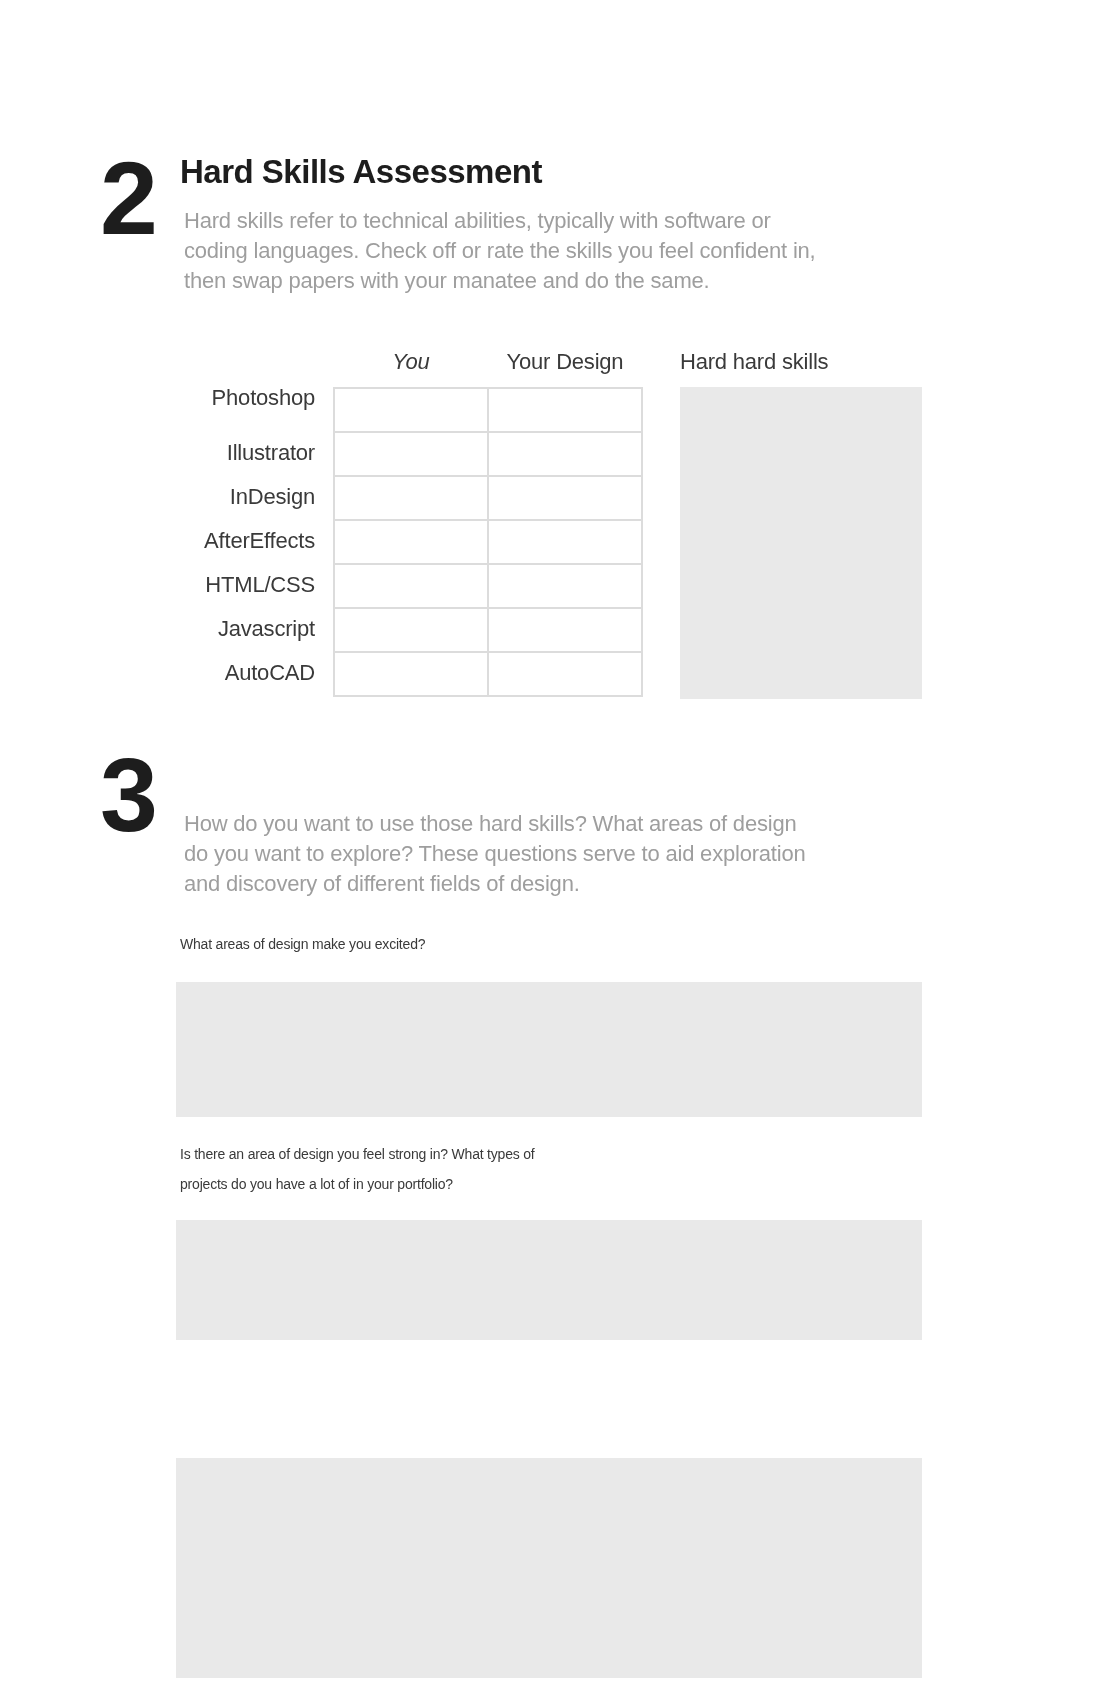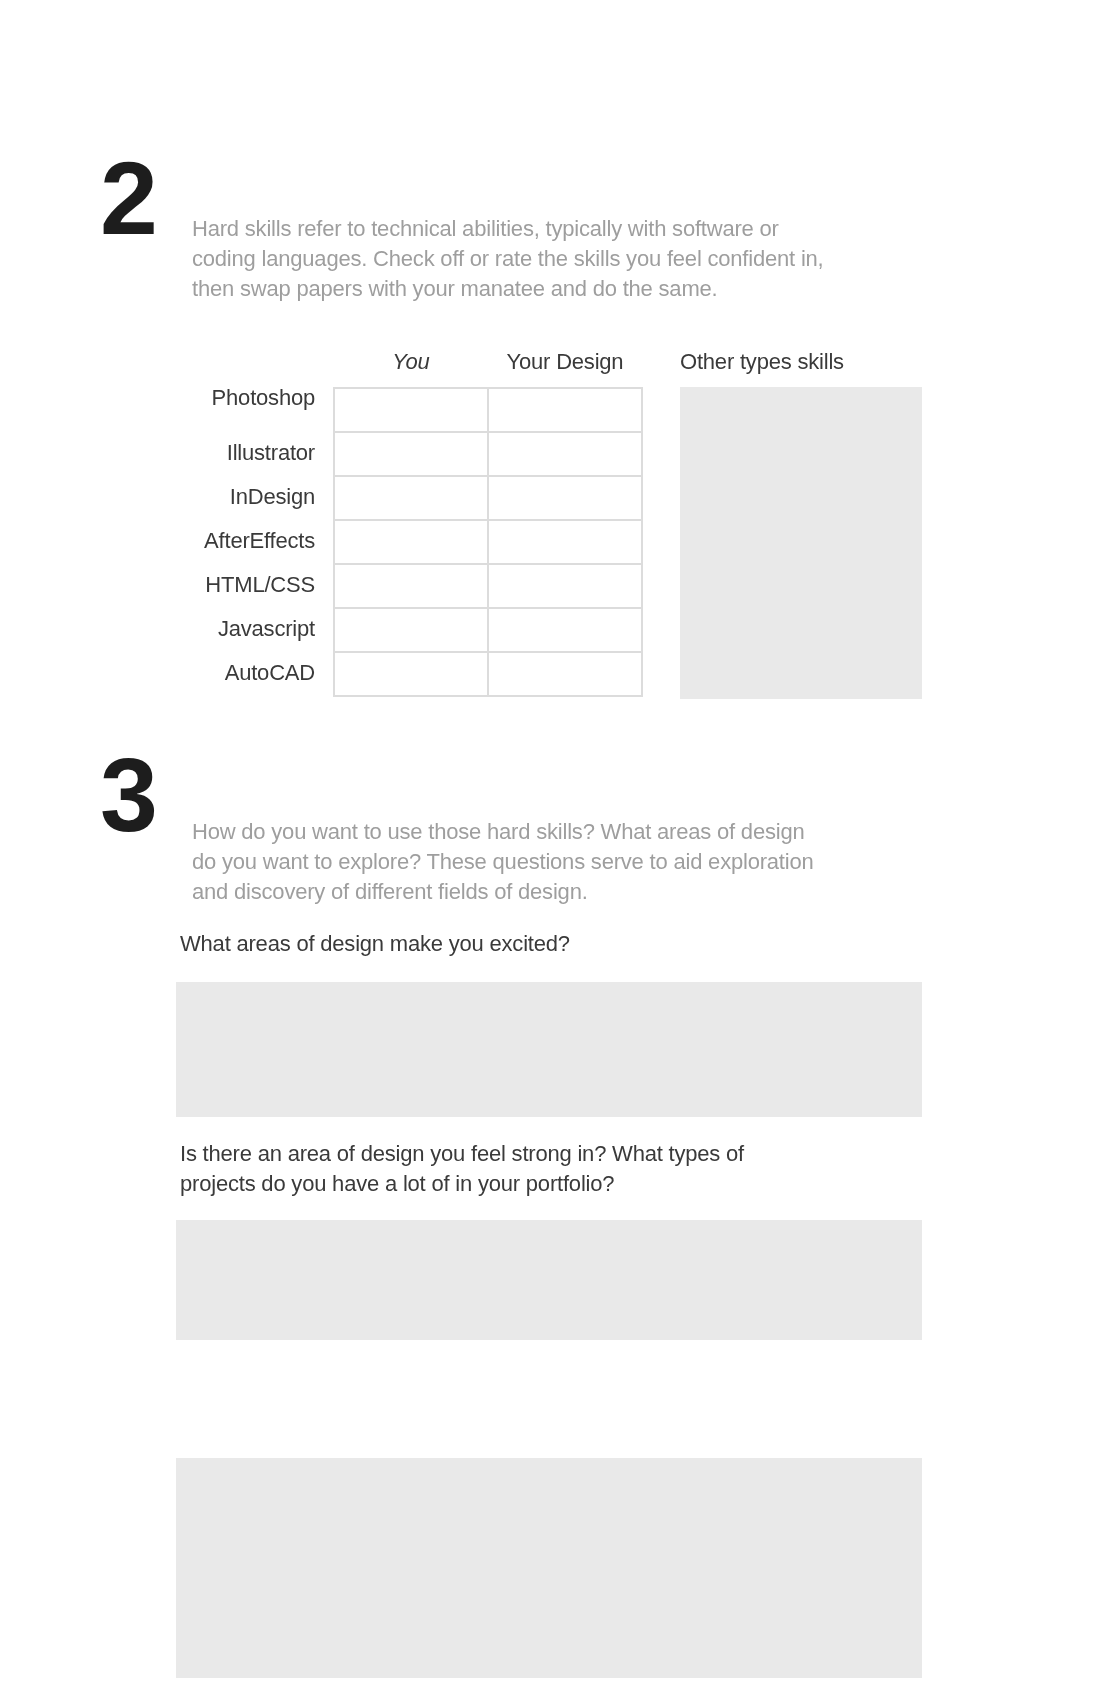--- a/index.html
+++ b/index.html
@@ -26,21 +26,21 @@
     margin: 0;
     font-size: 33px;
     font-weight: bold;
     color: #1d1d1d;
     letter-spacing: -0.5px;
     line-height: 1;
   }
   .sec-desc {
     position: absolute;
     left: 180px;
-    margin: 12px;
+    margin: 4px;
     font-size: 22px;
     line-height: 30px;
     color: #9e9e9e;
     white-space: pre-line;
     letter-spacing: -0.2px;
   }
   .col-header {
     position: absolute;
     font-size: 22px;
     color: #3a3a3a;
@@ -71,40 +71,41 @@
   }
   .skill-cell { background: #ffffff; }
   .gray-box {
     position: absolute;
     background: #e9e9e9;
   }
   .question {
     position: absolute;
     left: 180px;
     margin: 0;
-    font-size: 22px;
+    font-size: 14px;
     line-height: 30px;
     color: #3a3a3a;
     white-space: pre-line;
     letter-spacing: -0.2px;
   }
 </style>
 </head>
 <body>
 
 <div class="page">
 
   <div class="sec-num" style="top:146px;">2</div>
+  <h1 class="sec-title" style="top:155px;">Hard Skills Assessment</h1>
   <p class="sec-desc" style="top:202px; width:720px;">Hard skills refer to technical abilities, typically with software or
 coding languages. Check off or rate the skills you feel confident in,
 then swap papers with your manatee and do the same.</p>
 
   <div class="col-header centered" style="left:335px; top:349px; width:152px;font-style:italic;">You</div>
   <div class="col-header centered" style="left:489px; top:349px; width:152px;">Your Design</div>
-  <div class="col-header" style="left:680px; top:349px;">Other types skills</div>
+  <div class="col-header" style="left:680px; top:349px;">Hard hard skills</div>
 
   <div class="skill-label" style="top:376px;">Photoshop</div>
   <div class="skill-label" style="top:431px;">Illustrator</div>
   <div class="skill-label" style="top:475px;">InDesign</div>
   <div class="skill-label" style="top:519px;">AfterEffects</div>
   <div class="skill-label" style="top:563px;">HTML/CSS</div>
   <div class="skill-label" style="top:607px;">Javascript</div>
   <div class="skill-label" style="top:651px;text-align:right;">AutoCAD</div>
 
   <div class="skills-grid">

